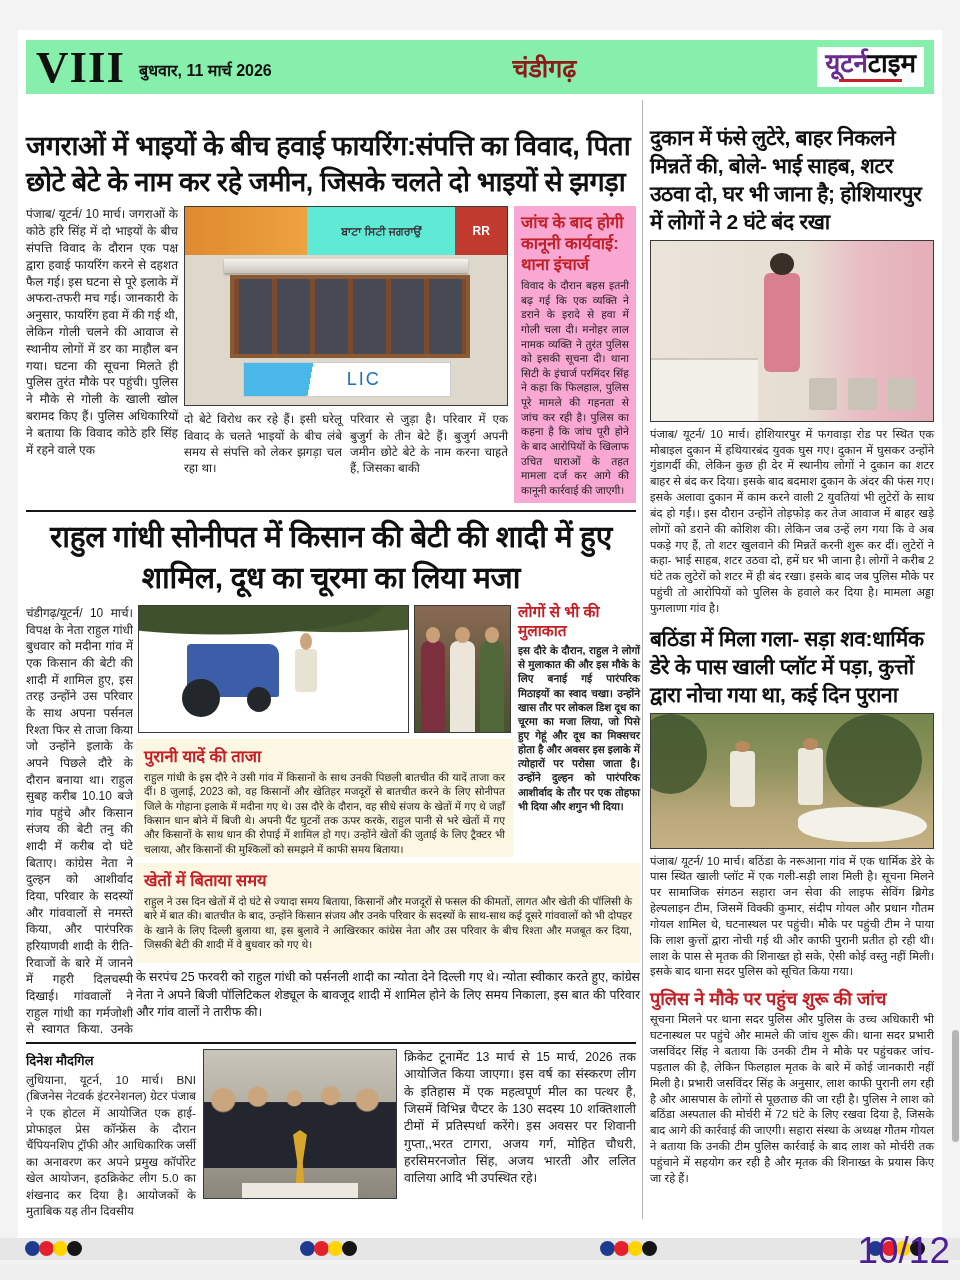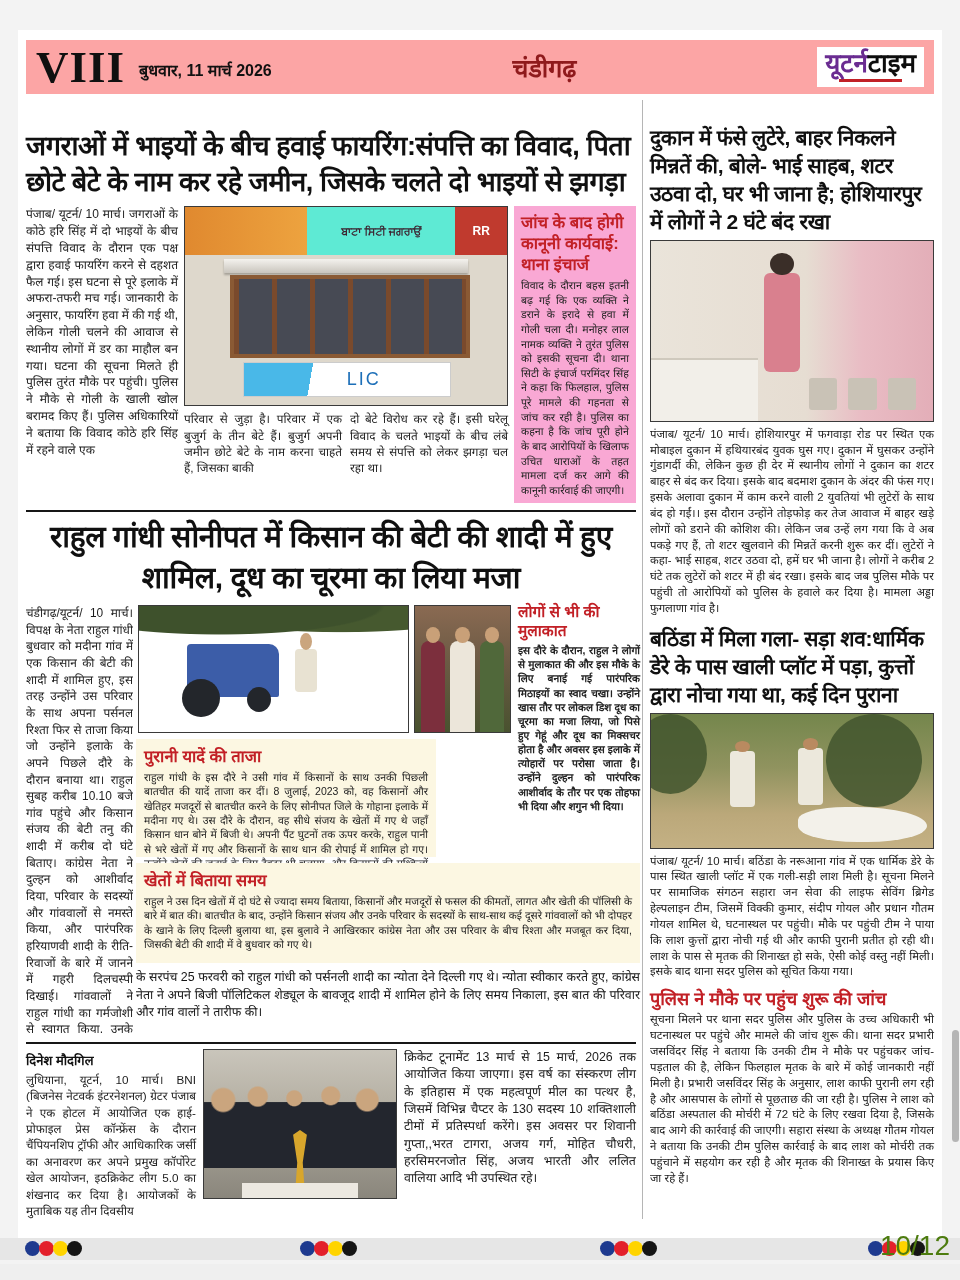--- a/index.html
+++ b/index.html
@@ -1,19 +1,19 @@
 <!DOCTYPE html>
 <html><head>
 <meta charset="utf-8">
 <style>
   html,body{margin:0;padding:0;width:960px;height:1280px;background:#f3f3f3;overflow:hidden;
     font-family:"Liberation Sans","DejaVu Sans",sans-serif;-webkit-font-smoothing:antialiased;}
   .page{position:absolute;left:18px;top:30px;width:924px;height:1224px;background:#fff;padding:8px 0 0 0;box-sizing:border-box;}
   
-  .masthead{margin:2px 8px 6px 8px;height:54px;background:#fca5a5;display:flex;align-items:center;padding:0 10px;box-sizing:border-box;}
+  .masthead{margin:2px 8px 6px 8px;height:54px;background:#86efac;display:flex;align-items:center;padding:0 10px;box-sizing:border-box;}
   .edition{font-family:"Liberation Serif","DejaVu Serif",serif;font-size:45px;font-weight:700;letter-spacing:1px;color:#101010;line-height:1;}
   .m-date{font-size:16px;font-weight:700;color:#111;margin-left:14px;margin-top:6px;}
   .m-city{flex:1;text-align:center;font-size:25px;font-weight:700;color:#8f1a1c;}
   .logo-box{background:#fff;padding:3px 8px 5px 8px;text-align:center;line-height:1;}
   .logo-line{font-size:26px;font-weight:700;}
   .logo-p1{color:#6a2c91;} .logo-p2{color:#0d0d0d;}
   .logo-tag{height:3px;width:70%;margin:3px auto 0 auto;background:#c22026;}
   
   .body-row{display:flex;padding:0 8px;}
   .left-main{width:614px;}
@@ -63,21 +63,21 @@
   .pg-f{position:absolute;bottom:0;width:26%;height:72%;border-radius:8px 8px 0 0;}
   .pg-f:before{content:"";position:absolute;left:20%;top:-16%;width:60%;height:18%;background:#c9a078;border-radius:50%;}
   .pg1{left:6%;background:#7c2f3d;} .pg2{left:37%;background:#ece6da;} .pg3{left:68%;background:#50683a;}
   
   .r-sidebar{left:492px;top:0;width:122px;height:262px;}
   .r-sidebar h3{margin:0 0 4px 0;font-size:15.5px;line-height:1.2;color:#c22026;}
   .r-sidebar p{margin:0;font-size:10.4px;line-height:1.36;color:#222;text-align:justify;font-weight:bold;}
   .cream{background:#fcf7e2;padding:5px 8px;}
   .cream h3{margin:0 0 3px 0;font-size:16.5px;color:#c22026;}
   .cream p{margin:0;font-size:10.5px;line-height:1.37;color:#222;text-align:justify;}
-  .r-box1{left:110px;top:136px;width:300px;height:118px;}
+  .r-box1{left:110px;top:136px;width:377px;height:118px;}
   .r-box2{left:110px;top:260px;width:504px;height:100px;}
   .r-para3{left:110px;top:366px;width:504px;font-size:12.4px;line-height:1.42;color:#151515;text-align:justify;}
   
   .byline{font-size:13px;font-weight:700;margin:2px 0 3px 0;color:#111;}
   .cr-row{display:flex;gap:7px;margin-top:2px;}
   .cr-c1{width:170px;font-size:12px;}
   .ph-cricket{width:194px;height:150px;background:linear-gradient(180deg,#c9c5bb 0%,#b9b4a8 30%,#8a867c 100%);flex-shrink:0;}
   .pc-people{position:absolute;left:0;top:22%;width:100%;height:58%;background:
      radial-gradient(circle at 10% 20%,#caa57e 6%,#0000 7%),radial-gradient(circle at 28% 16%,#caa57e 6%,#0000 7%),
      radial-gradient(circle at 47% 18%,#caa57e 6%,#0000 7%),radial-gradient(circle at 66% 15%,#caa57e 6%,#0000 7%),
@@ -102,21 +102,21 @@
   .pf-cloth{position:absolute;right:2%;bottom:4%;width:46%;height:26%;background:#f3f1ea;border-radius:40% 60% 50% 50%;}
   .r-sub{font-size:18px;margin:6px 0 2px 0;}
   .r-body{font-size:11.4px;line-height:1.39;color:#1c1c1c;text-align:justify;}
   
   .strip1{position:absolute;left:0;top:1238px;width:960px;height:22px;background:#e6e6e6;}
   .strip2{position:absolute;left:0;top:1264px;width:960px;height:16px;background:#efefef;}
   .dotgrp{position:absolute;top:3px;display:flex;}
   .dot{width:15px;height:15px;border-radius:50%;margin-right:-1px;}
   .d-blue{background:#1e3a8f;} .d-red{background:#e3202b;} .d-yellow{background:#ffd400;} .d-black{background:#151515;}
   .g1{left:25px;} .g2{left:300px;} .g3{left:600px;} .g4{left:868px;}
-  .page-ind{position:absolute;right:10px;top:1230px;font-size:28px;color:#4d7c0f;z-index:5;}
+  .page-ind{position:absolute;right:10px;top:1230px;font-size:37px;color:#4c1d95;z-index:5;}
   .scroll-thumb{position:absolute;right:1px;top:1030px;width:7px;height:112px;background:#b5b5b5;border-radius:4px;z-index:6;}
 </style>
 </head>
 <body>
 
 <div class="page">
 
   <div class="masthead">
     <span class="edition">VIII</span>
     <span class="m-date">बुधवार, 11 मार्च 2026</span>
@@ -144,22 +144,22 @@
               <span class="s3">RR</span>
             </div>
             <div class="pb-awning"></div>
             <div class="pb-windows"></div>
             <div class="pb-lic">
               <span class="diag"></span>
               <span class="lic-t">LIC</span>
             </div>
           </div>
           <div class="art1-botcols">
+            <div class="c">दो बेटे विरोध कर रहे हैं। इसी घरेलू विवाद के चलते भाइयों के बीच लंबे समय से संपत्ति को लेकर झगड़ा चल रहा था।</div>
             <div class="c">परिवार से जुड़ा है। परिवार में एक बुजुर्ग के तीन बेटे हैं। बुजुर्ग अपनी जमीन छोटे बेटे के नाम करना चाहते हैं, जिसका बाकी</div>
-            <div class="c">दो बेटे विरोध कर रहे हैं। इसी घरेलू विवाद के चलते भाइयों के बीच लंबे समय से संपत्ति को लेकर झगड़ा चल रहा था।</div>
           </div>
         </div>
         <aside class="yellow-box">
           <h3>जांच के बाद होगी कानूनी कार्यवाई: थाना इंचार्ज</h3>
           <p>विवाद के दौरान बहस इतनी बढ़ गई कि एक व्यक्ति ने डराने के इरादे से हवा में गोली चला दी। मनोहर लाल नामक व्यक्ति ने तुरंत पुलिस को इसकी सूचना दी। थाना सिटी के इंचार्ज परमिंदर सिंह ने कहा कि फिलहाल, पुलिस पूरे मामले की गहनता से जांच कर रही है। पुलिस का कहना है कि जांच पूरी होने के बाद आरोपियों के खिलाफ उचित धाराओं के तहत मामला दर्ज कर आगे की कानूनी कार्रवाई की जाएगी।</p>
         </aside>
       </div>
 
       <div class="rule"></div>
 

